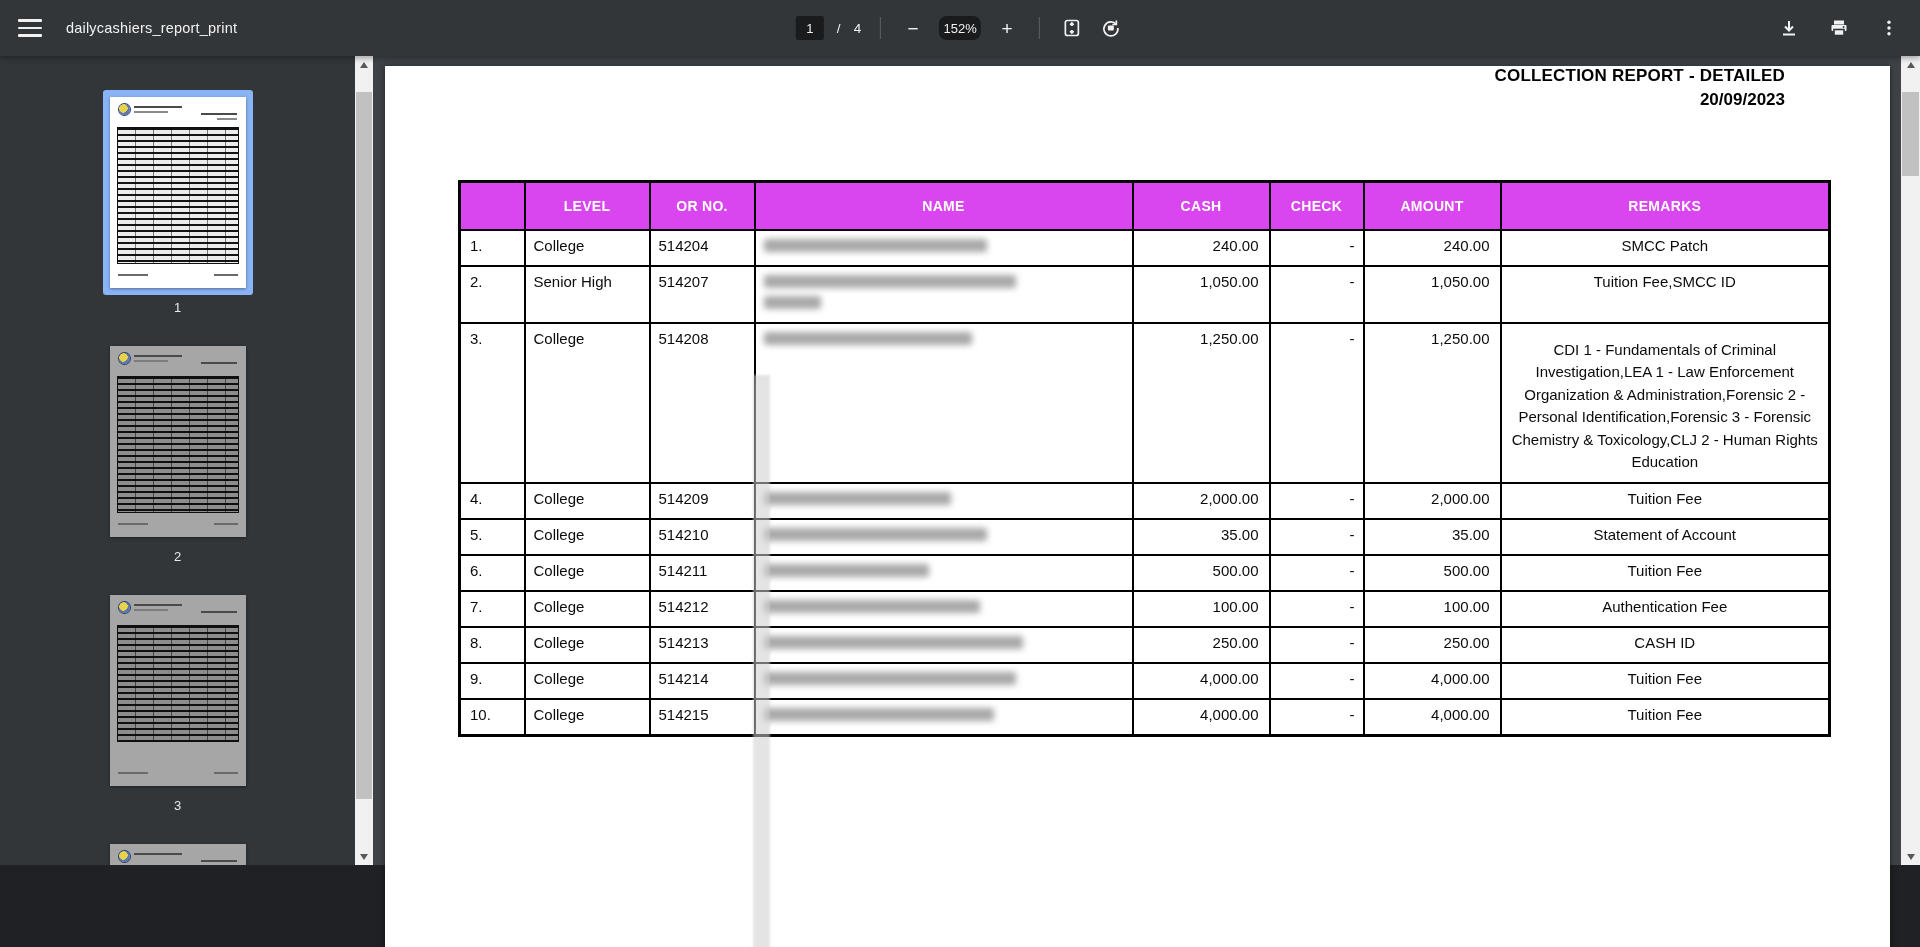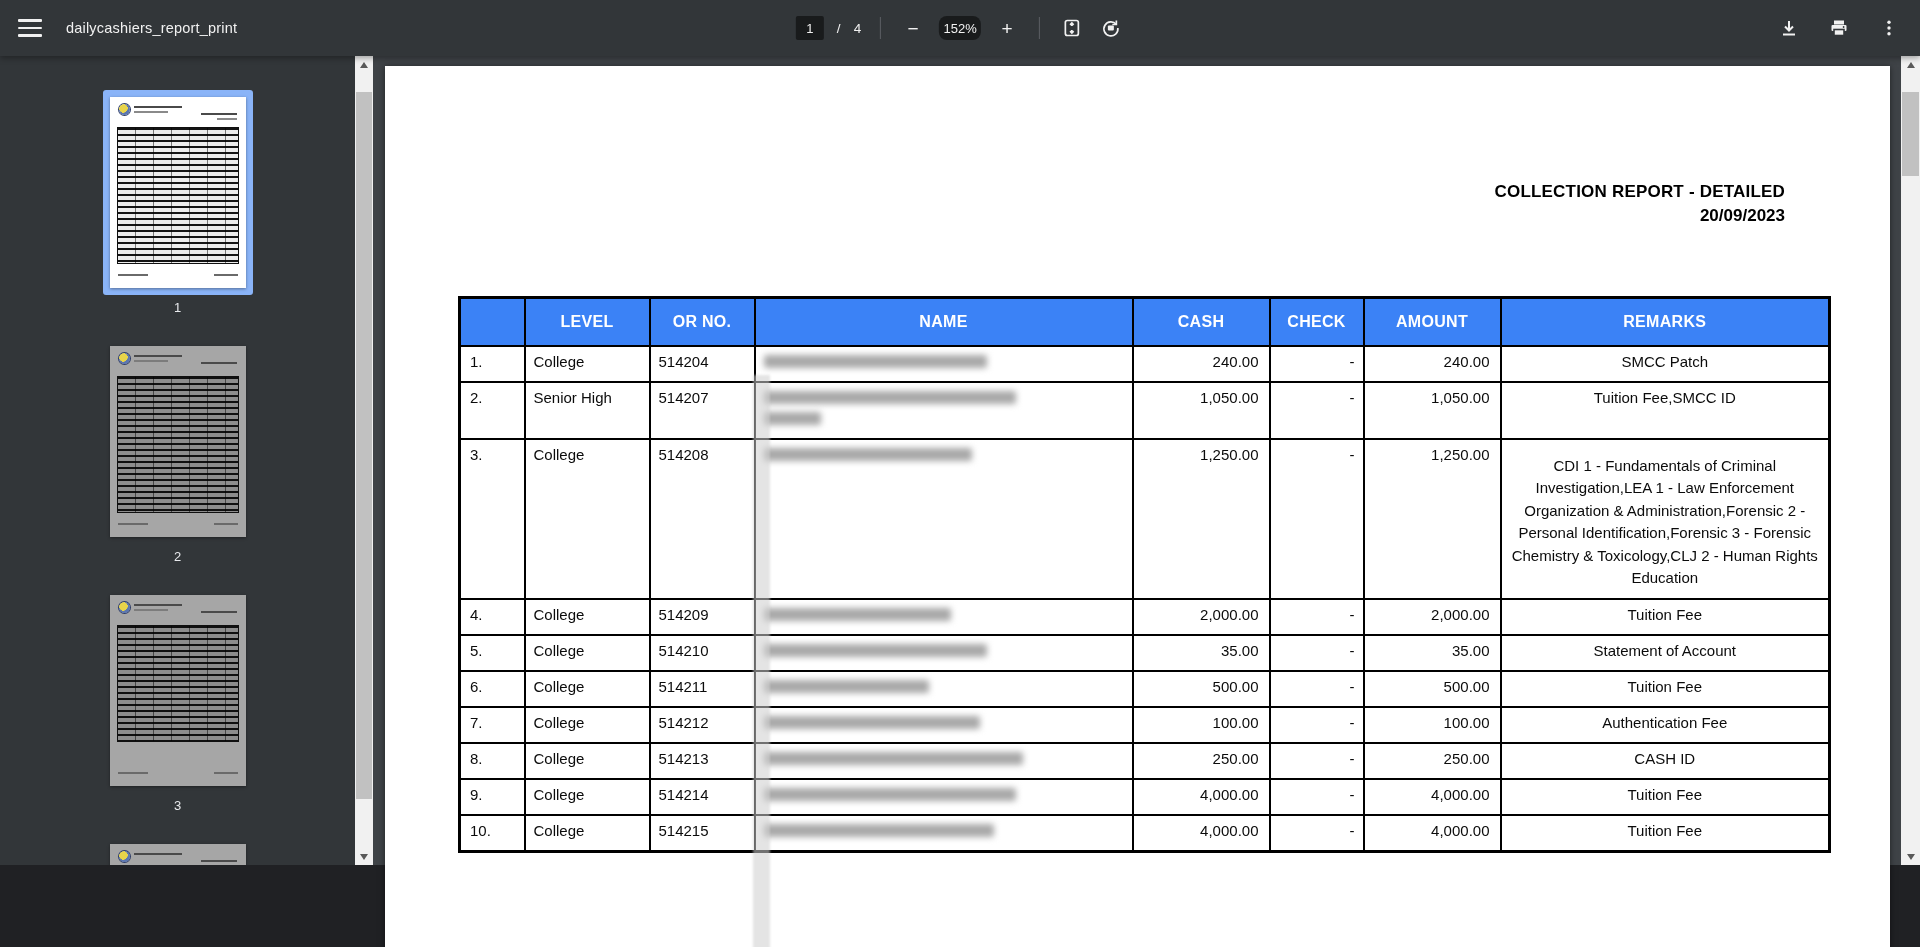--- a/index.html
+++ b/index.html
@@ -70,29 +70,29 @@
   .tri-down { width:0; height:0; border-left:4.5px solid transparent; border-right:4.5px solid transparent;
             border-top:6px solid #595959; }
   .sb-thumb { position:absolute; left:1px; right:1px; background:#c1c1c1; cursor:pointer; }
   .sb-sidebar .sb-thumb { top:36px; height:707px; }
   .sb-main .sb-thumb { top:36px; height:84px; }
 
   
   .main { flex:1; position:relative; background:#3f4347; min-width:0; }
   .page { position:absolute; left:12px; top:10px; width:1505px; height:1000px; background:#fff;
           box-shadow:0 1px 6px rgba(0,0,0,.5); }
-  .report-head { margin-top:116px; padding-right:105px; text-align:right; color:#000; }
+  .report-head { padding-right:105px; text-align:right; color:#000; }
   .report-title { font-size:17px; font-weight:bold; letter-spacing:.2px; }
   .report-date { font-size:17px; font-weight:bold; margin-top:4px; }
 
   table.report { border-collapse:collapse; margin:70px 0 0 73px; table-layout:fixed;
                  width:1370px; color:#0b0b0b; }
   table.report, table.report th, table.report td { border:2px solid #000; }
   table.report { border-width:3px; }
-  th { background:#3b82f6; color:#fff; font-size:16px; font-weight:bold; height:48px;
+  th { background:#d946ef; color:#fff; font-size:14px; font-weight:bold; height:48px;
        letter-spacing:.3px; }
   td { font-size:15px; padding:5px 8px; vertical-align:top; line-height:1.35; }
   td.c-num { padding-left:9px; }
   td.c-cash, td.c-amount { text-align:right; padding-right:10px; }
   td.c-check { text-align:right; padding-right:8px; }
   td.c-remarks { text-align:center; }
   td.c-remarks.remarks-long { line-height:1.5; padding-top:15px; padding-bottom:8px; }
   td.c-name { padding-top:8px; }
   .blur-bar { height:13px; background:#a8a8a8; border-radius:2px; filter:blur(3px); margin-bottom:8px; }
   .redaction-strip { position:absolute; left:368px; top:309px; bottom:0; width:17px;

